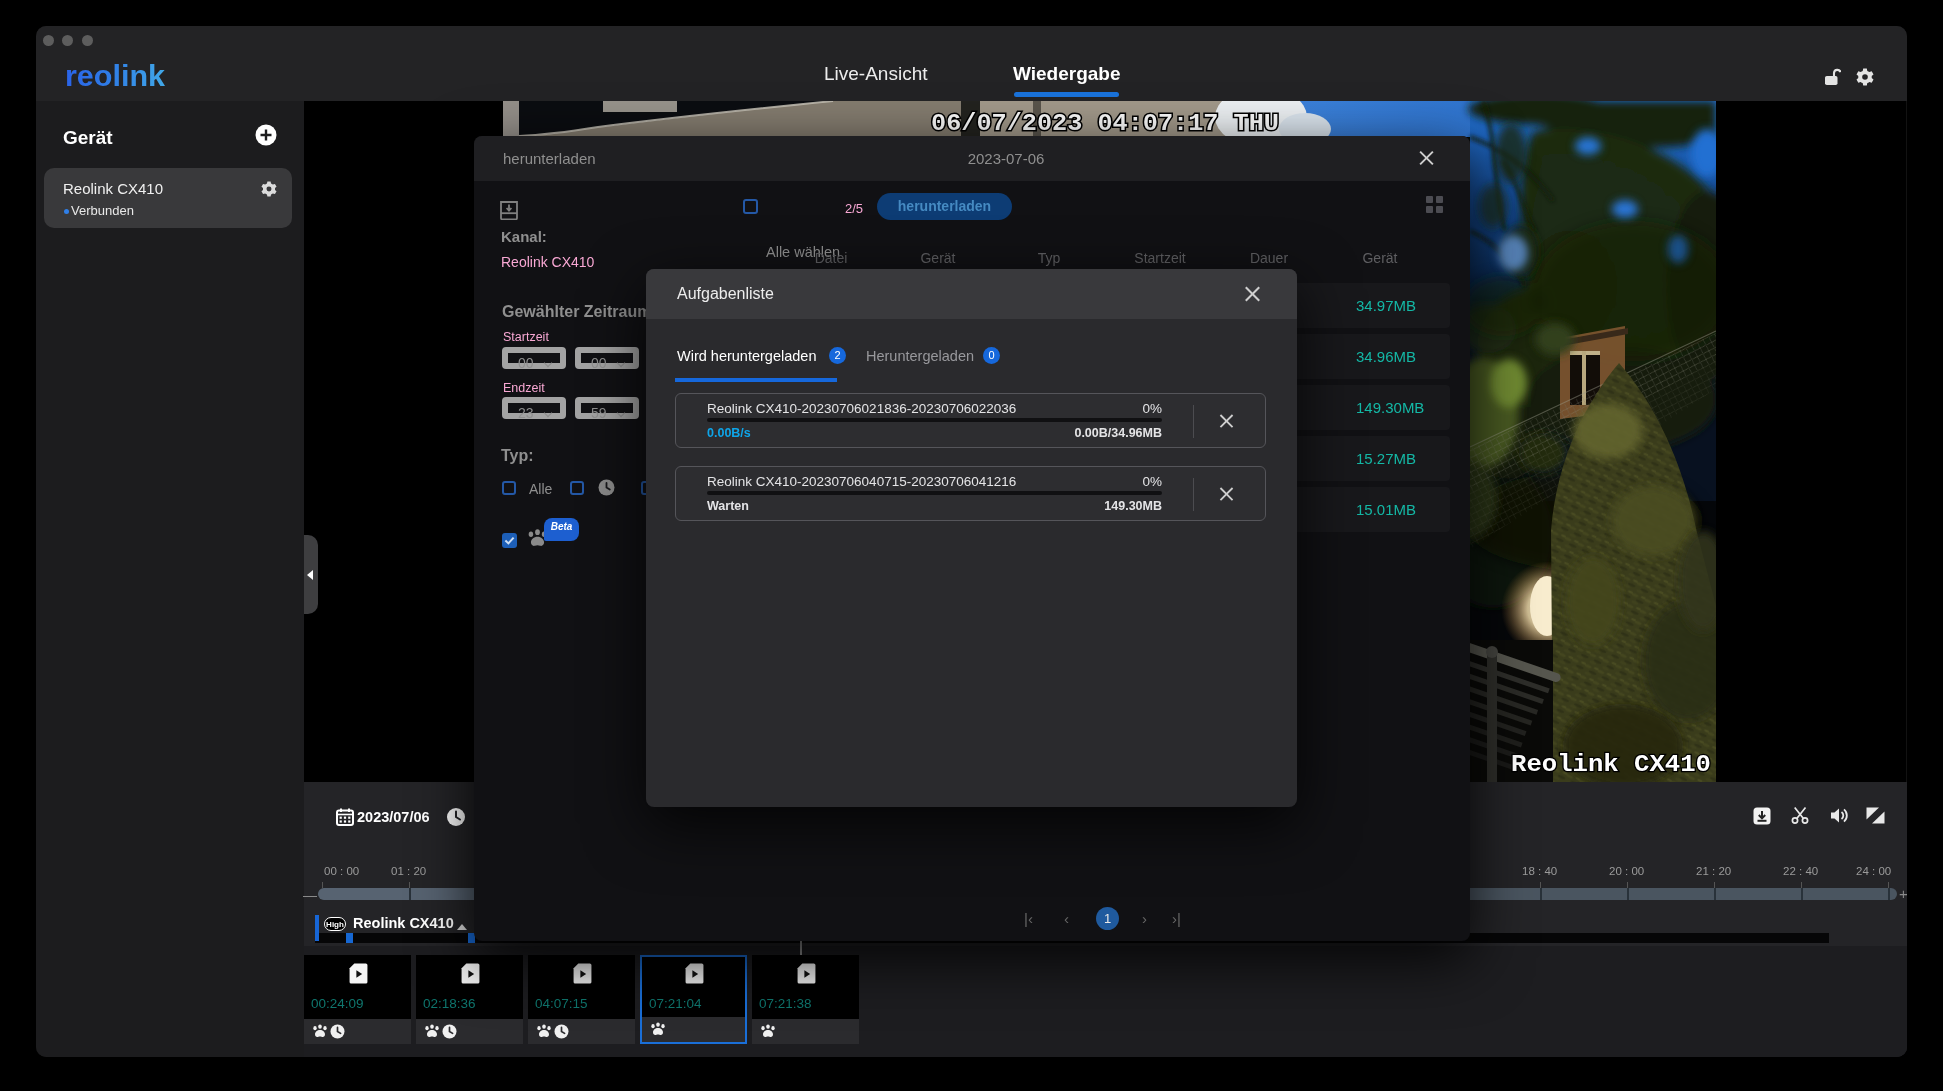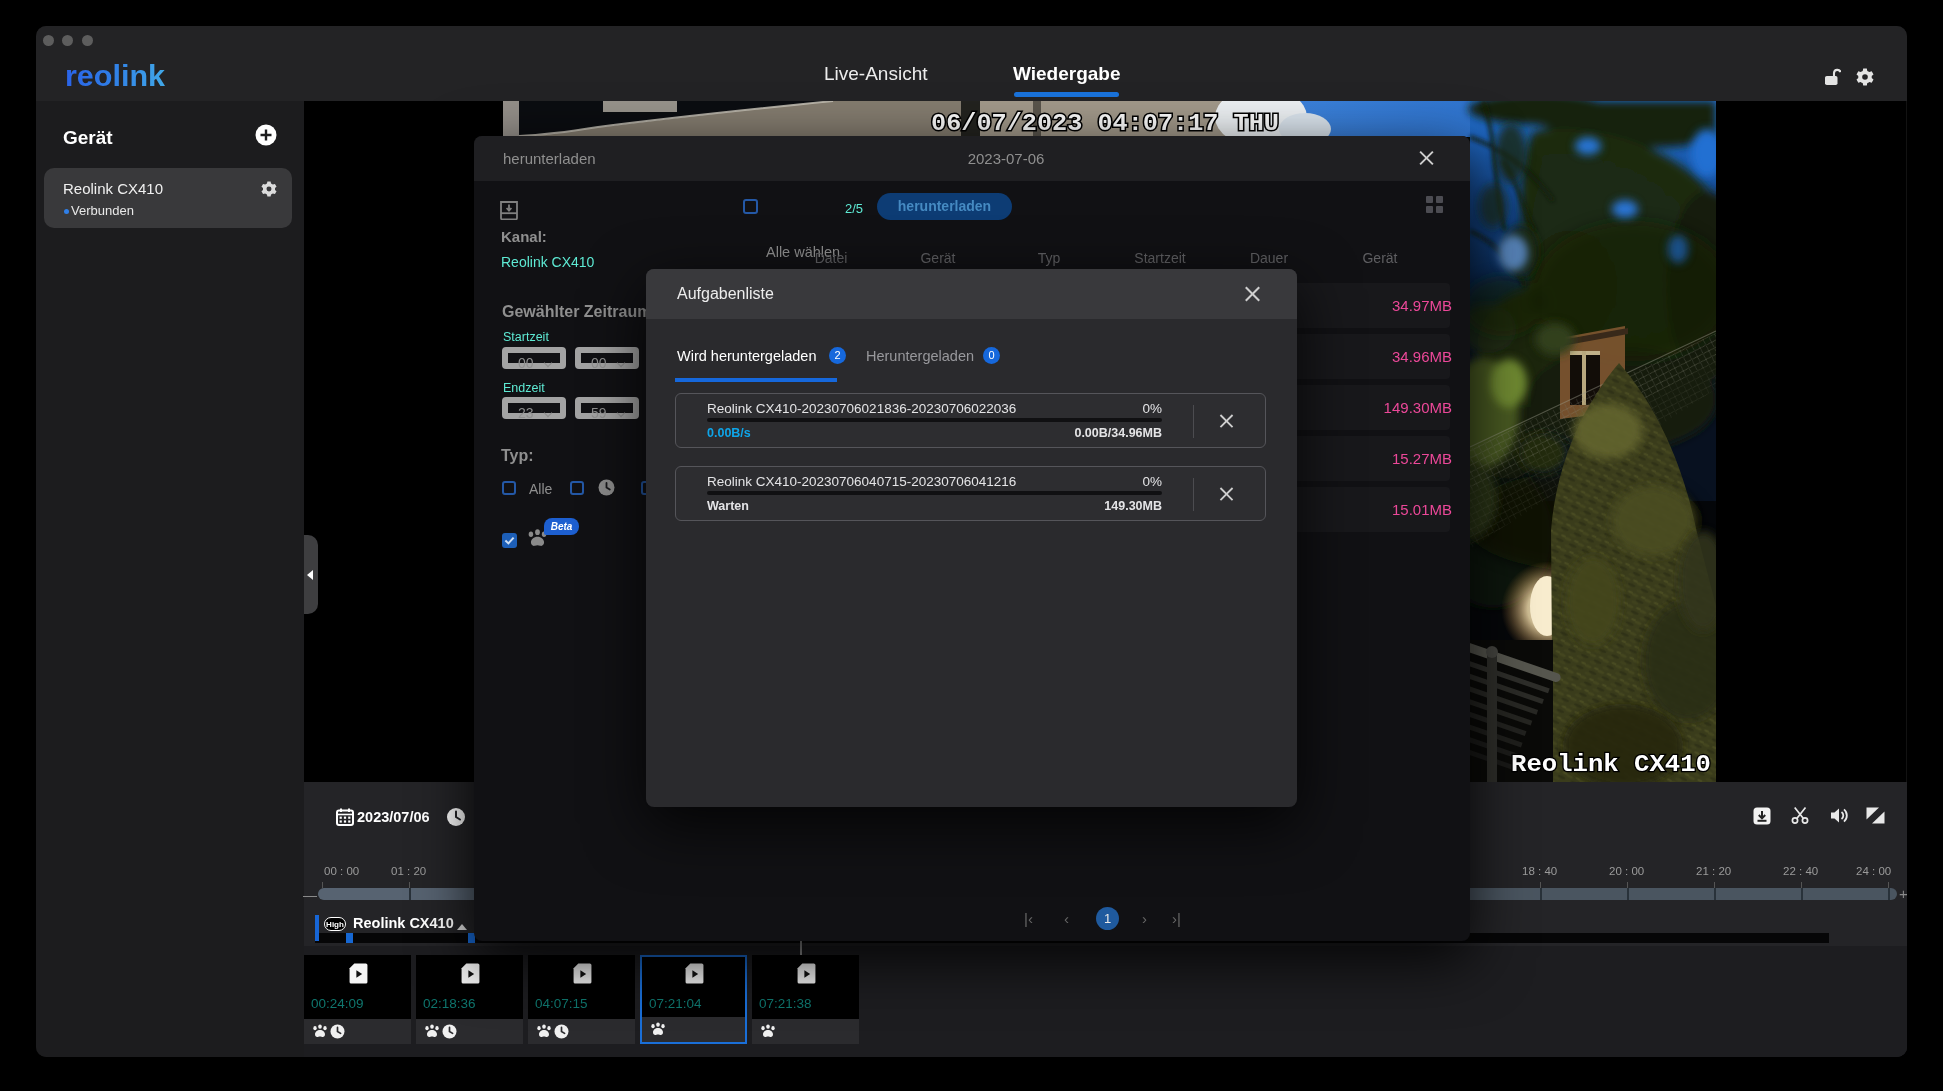--- a/index.html
+++ b/index.html
@@ -30,30 +30,30 @@
   .thumbft { position:absolute; left:0; bottom:0; width:100%; height:25px; background:#2b2b2e; }
   .ts { position:absolute; left:7px; top:41px; font-size:13.5px; color:#0f766e; }
   .vicon { position:absolute; left:45px; top:8px; }
   .paw { position:absolute; left:8px; top:5px; }
   .clk { position:absolute; left:26px; top:5px; }
 
   
   .dialog { position:absolute; left:438px; top:110px; width:996px; height:805px; background:#111114;
     border-radius:8px; box-shadow:0 18px 60px rgba(0,0,0,.85); }
   .dtitle { position:absolute; left:0; top:0; width:100%; height:45px; background:#1f1f22; border-radius:8px 8px 0 0; }
-  .g8 { color:#8f8f8f; } .g7 { color:#5eead4; } .g6 { color:#5f5f62; }
+  .g8 { color:#8f8f8f; } .g7 { color:#f9a8d4; } .g6 { color:#5f5f62; }
   .selbox { position:absolute; width:64px; height:22px; border:6px solid #a3a3a3; border-radius:4px; font-size:14px; color:#8f8f8f; }
   .selbox span { position:absolute; left:10px; top:2px; }
   .chev { position:absolute; right:7px; top:7px; width:8px; height:8px; }
   .chev:before { content:""; position:absolute; left:0; top:0; width:5px; height:5px;
     border-right:1.7px solid #8a8a8a; border-bottom:1.7px solid #8a8a8a; transform:rotate(45deg); }
   .cb { position:absolute; width:14px; height:14px; border:2px solid #2458a6; border-radius:3px; }
   .cbck { position:absolute; width:15px; height:15px; background:#1d5fb8; border-radius:3px; }
   .trow { position:absolute; left:283px; width:693px; height:45px; background:#18181b; border-radius:4px; }
-  .trow span { position:absolute; left:599px; top:14px; width:96px; text-align:right; font-size:15px; color:#ec4899; }
+  .trow span { position:absolute; left:599px; top:14px; width:96px; text-align:left; font-size:15px; color:#14b8a6; }
 
   
   .modal { position:absolute; left:610px; top:243px; width:651px; height:538px; background:#2a2a2d;
     border-radius:8px; box-shadow:0 18px 60px rgba(0,0,0,.8); }
   .mtitle { position:absolute; left:0; top:0; width:100%; height:50px; background:#39393c; border-radius:8px 8px 0 0; }
   .badge { position:absolute; width:17px; height:17px; border-radius:50%; background:#1668dc; color:#fff;
     font-size:11px; text-align:center; line-height:17px; }
   .titem { position:absolute; left:29px; width:591px; height:55px; border:1px solid #55555a; border-radius:6px; background:#2d2d30; }
   .xbtn { position:relative; width:17px; height:17px; }
   .xbtn:before,.xbtn:after { content:""; position:absolute; left:-1px; top:7px; width:19px; height:2px; background:#cfcfcf; }
@@ -501,21 +501,21 @@
         </svg>
     </div>
     <svg class="abs" style="left:53px; top:392px;" width="21" height="20" viewBox="0 0 16 14">
       <g fill="#8a8a8a">
           <ellipse cx="3" cy="4.2" rx="1.7" ry="2.1"></ellipse>
           <ellipse cx="8" cy="2.6" rx="1.8" ry="2.2"></ellipse>
           <ellipse cx="13" cy="4.2" rx="1.7" ry="2.1"></ellipse>
           <path d="M8 6 C10.8 6 13 8 13 10.3 C13 12.3 11.6 13.4 10 12.9 C9.2 12.65 8.8 12.5 8 12.5 C7.2 12.5 6.8 12.65 6 12.9 C4.4 13.4 3 12.3 3 10.3 C3 8 5.2 6 8 6 Z"></path>
         </g>
     </svg>
-    <div class="abs" style="left:70px; top:382px; width:35px; height:17px; background:#1d5fd0; border-radius:8px 8px 8px 2px; color:#fff; font-size:10px; font-style:italic; font-weight:bold; text-align:center; line-height:17px;">Beta</div>
+    <div class="abs" style="left:70px; top:382px; width:35px; height:23px; background:#1d5fd0; border-radius:8px 8px 8px 2px; color:#fff; font-size:10px; font-style:italic; font-weight:bold; text-align:center; line-height:17px;">Beta</div>
 
     <div class="abs" style="left:269px; top:63px; width:15px; height:15px; border:2px solid #2458a6; border-radius:3px;"></div>
     <div class="abs g8" style="left:292px; top:64px; font-size:14.5px;margin-top:44px;">Alle wählen</div>
     <div class="abs g7" style="left:371px; top:65px; font-size:13px;">2/5</div>
     <div class="abs" style="left:403px; top:57px; width:135px; height:27px; background:#0d3c74; border-radius:14px; color:#458ac2; font-size:14px; font-weight:bold; text-align:center; line-height:27px;">herunterladen</div>
     <svg class="abs" style="left:952px; top:60px;" width="17" height="17" viewBox="0 0 17 17">
       <g fill="#4c4c52">
           <rect x="0" y="0" width="7" height="7" rx="1"></rect>
           <rect x="10" y="0" width="7" height="7" rx="1"></rect>
           <rect x="0" y="10" width="7" height="7" rx="1"></rect>

